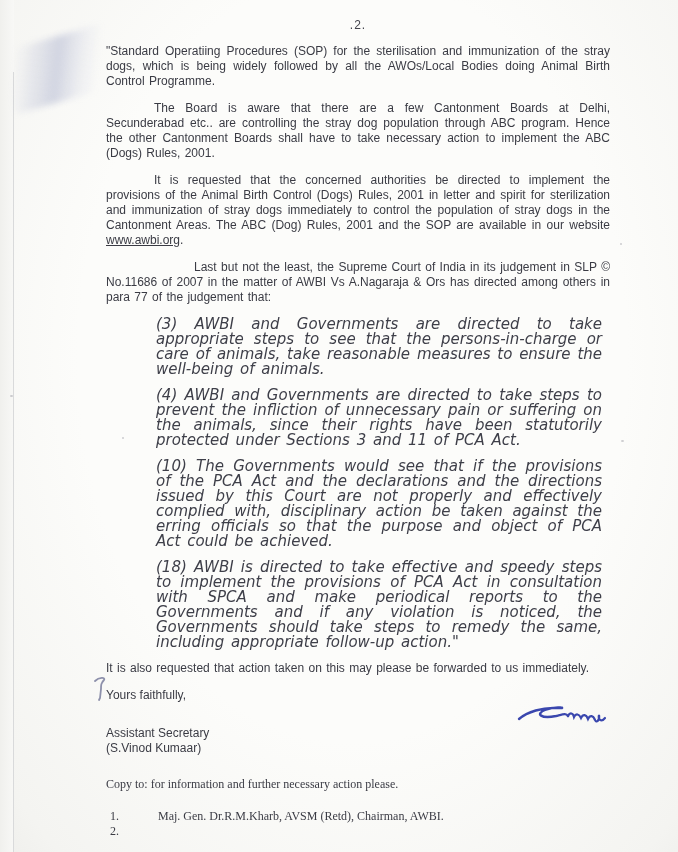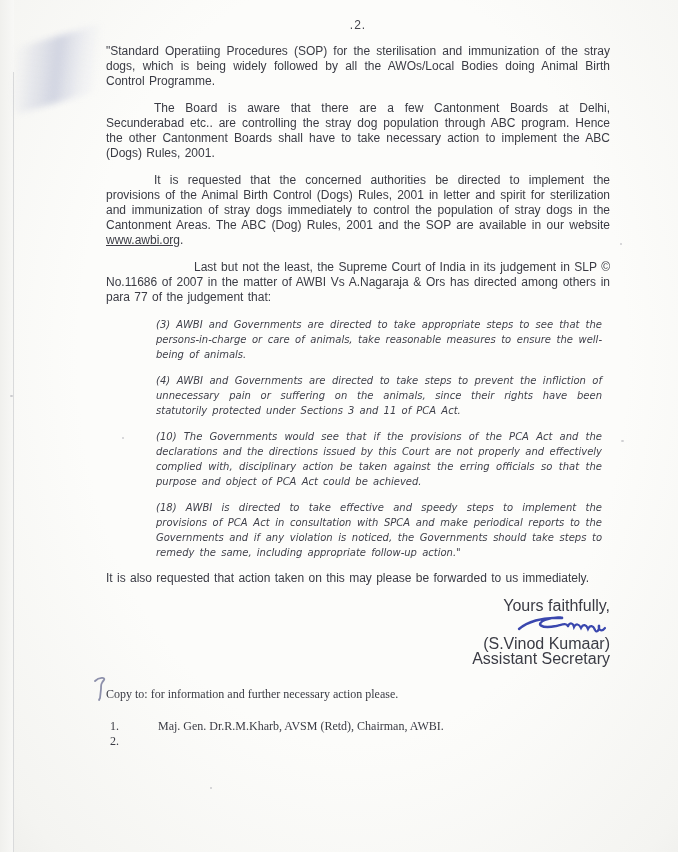--- a/index.html
+++ b/index.html
@@ -21,25 +21,25 @@
   .speck{position:absolute;border-radius:50%;background:rgba(95,95,108,.30);}
   .pen-tick{position:absolute;left:93px;top:676px;}
   
   .content{position:absolute;left:106px;top:18px;width:504px;}
   .pageno{text-align:center;font-size:12px;line-height:14px;margin:0 0 12px 0;letter-spacing:1px;color:#44454e;}
   p.body{font-size:12px;line-height:15px;text-align:justify;margin:0 0 12px 0;
     word-spacing:1px;color:#3a3b44;}
   .indent{text-indent:48px;}
   .indent-lg{text-indent:88px;}
   .quote{font-family:"DejaVu Sans", sans-serif;font-style:italic;
-    font-size:10px;line-height:15px;text-align:justify;
+    font-size:15px;line-height:15px;text-align:justify;
     margin:0 8px 11px 50px;word-spacing:2px;color:#3e3f49;}
   .website{text-decoration:underline;}
   .closing{margin-top:14px;margin-left:5px;font-size:11.8px;text-align:left;word-spacing:normal;}
-  .sig-block{text-align:right;margin-top:9px;font-size:16px;line-height:15px;color:#3a3b44;}
+  .sig-block{margin-top:9px;font-size:12px;line-height:15px;color:#3a3b44;}
   .sig-svg{display:block;margin:1px 2px -2px auto;}
   .copy{margin-top:21px;font-size:12px;line-height:15px;font-family:Liberation Serif, serif;}
   .copy-items{margin-top:17px;}
   .copy-item{display:flex;line-height:15px;font-size:12px;}
   .copy-num{width:48px;padding-left:4px;flex:none;}
 </style>
 </head>
 <body>
 
 <div class="page">
@@ -79,22 +79,22 @@
     <p class="quote">(18) AWBI is directed to take effective and speedy steps to implement the provisions of PCA Act in consultation with SPCA and make periodical reports to the Governments and if any violation is noticed, the Governments should take steps to remedy the same, including appropriate follow-up action."</p>
 
     <p class="body closing">It is also requested that action taken on this may please be forwarded to us immediately.</p>
 
     <div class="sig-block">
       <div>Yours faithfully,</div>
       <svg class="sig-svg" width="92" height="24" viewBox="0 0 92 24">
         <path d="M3,15 C11,8 27,3 41,4 C53,5 42,1 29,6 C19,10 25,15 40,12 C48,10 50,9 52,12" fill="none" stroke="#3a47ae" stroke-width="2.4" stroke-linecap="round"></path>
         <path d="M52,12 C54,8 57,9 58,13 C60,9 63,10 65,14 C67,10 70,10 72,15 C74,11 77,11 79,16 C80,19 84,17 83,11 C82,15 85,19 89,14" fill="none" stroke="#3a47ae" stroke-width="2.2" stroke-linecap="round"></path>
       </svg>
+      <div>Assistant Secretary</div>
       <div>(S.Vinod Kumaar)</div>
-      <div>Assistant Secretary</div>
     </div>
 
     <div class="copy">
       <div>Copy to: for information and further necessary action please.</div>
       <div class="copy-items">
         <div class="copy-item">
           <span class="copy-num">1.</span>
           <span class="copy-text">Maj. Gen. Dr.R.M.Kharb, AVSM (Retd), Chairman, AWBI.</span>
         </div>
         <div class="copy-item">

